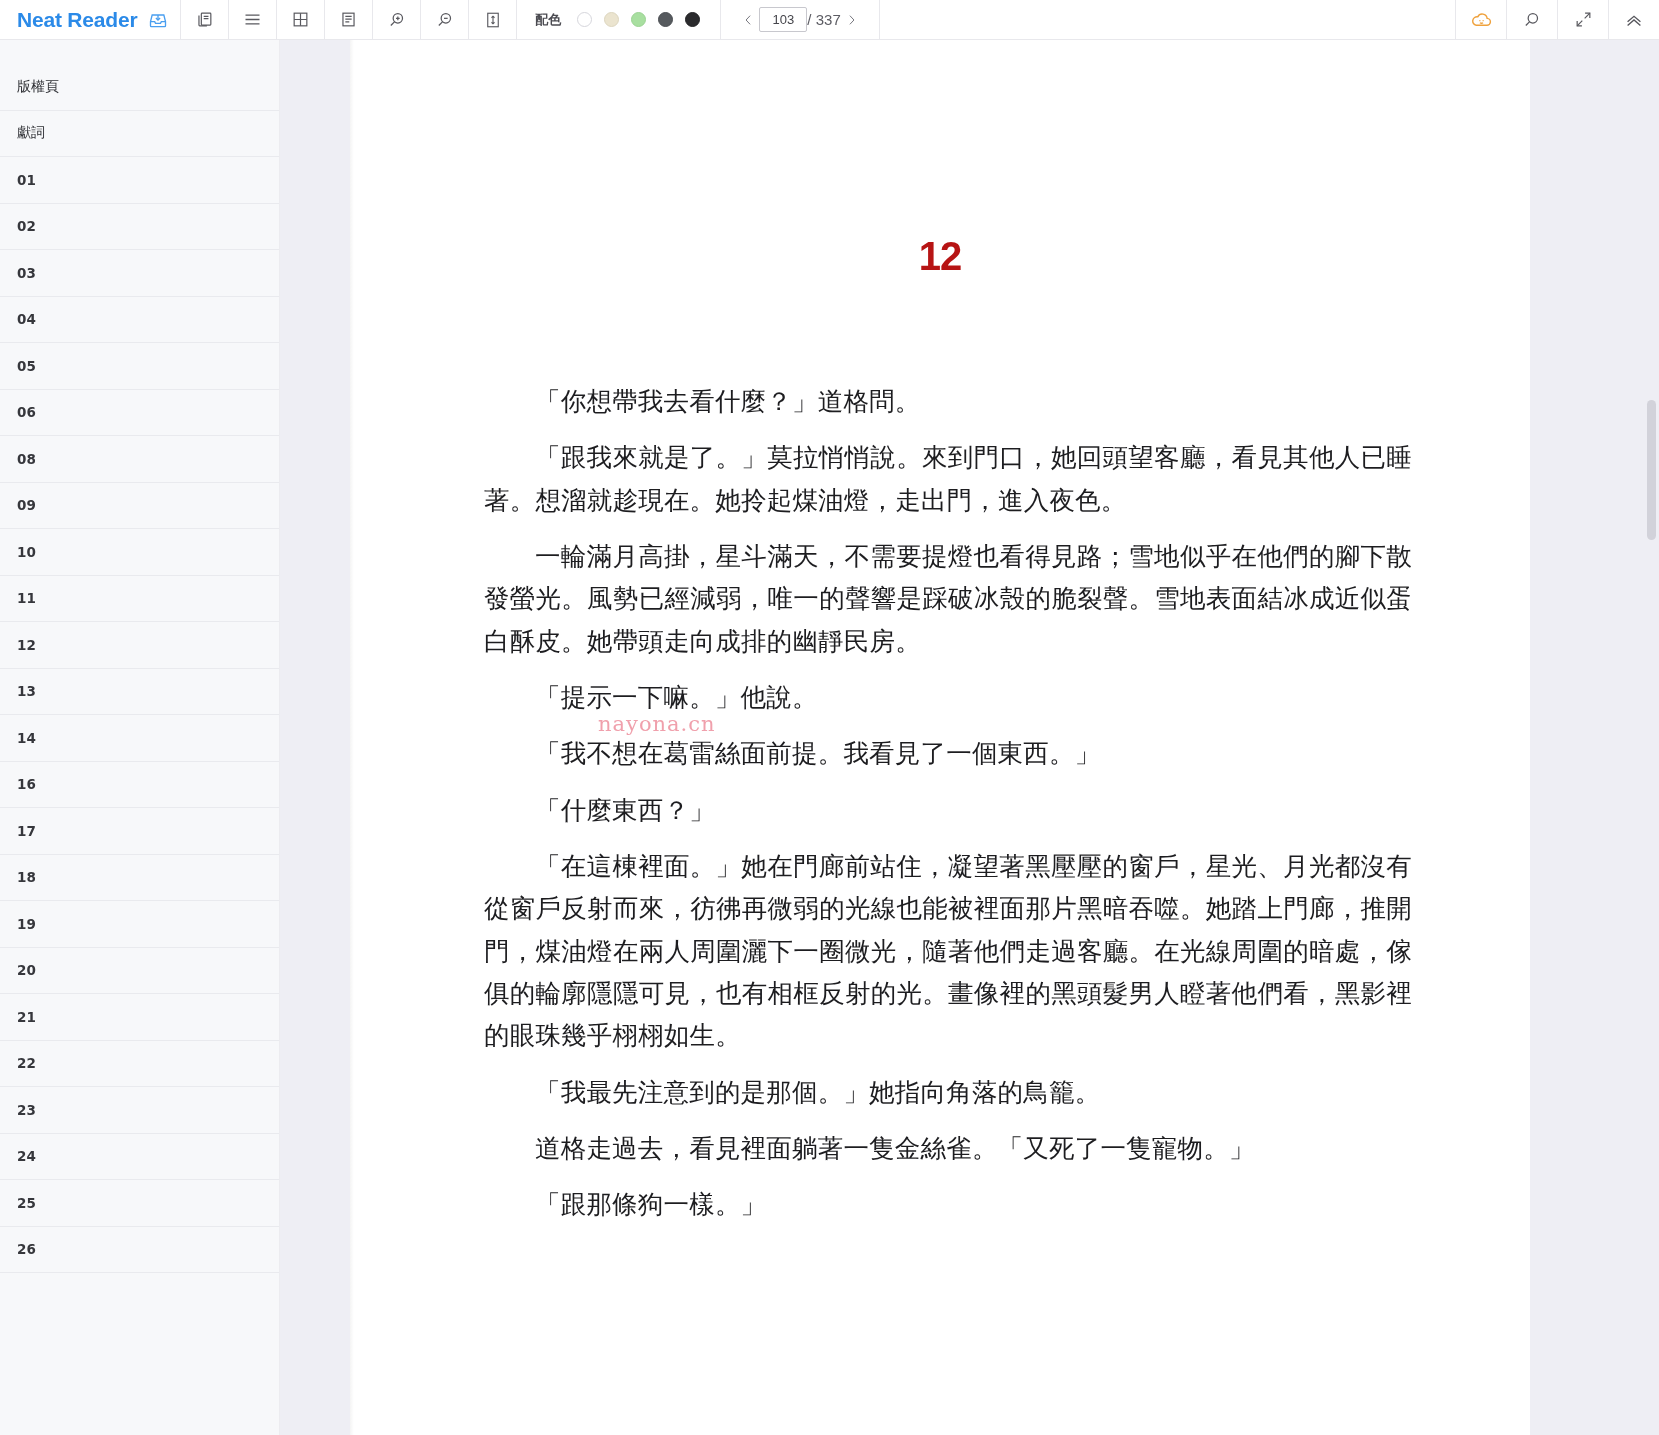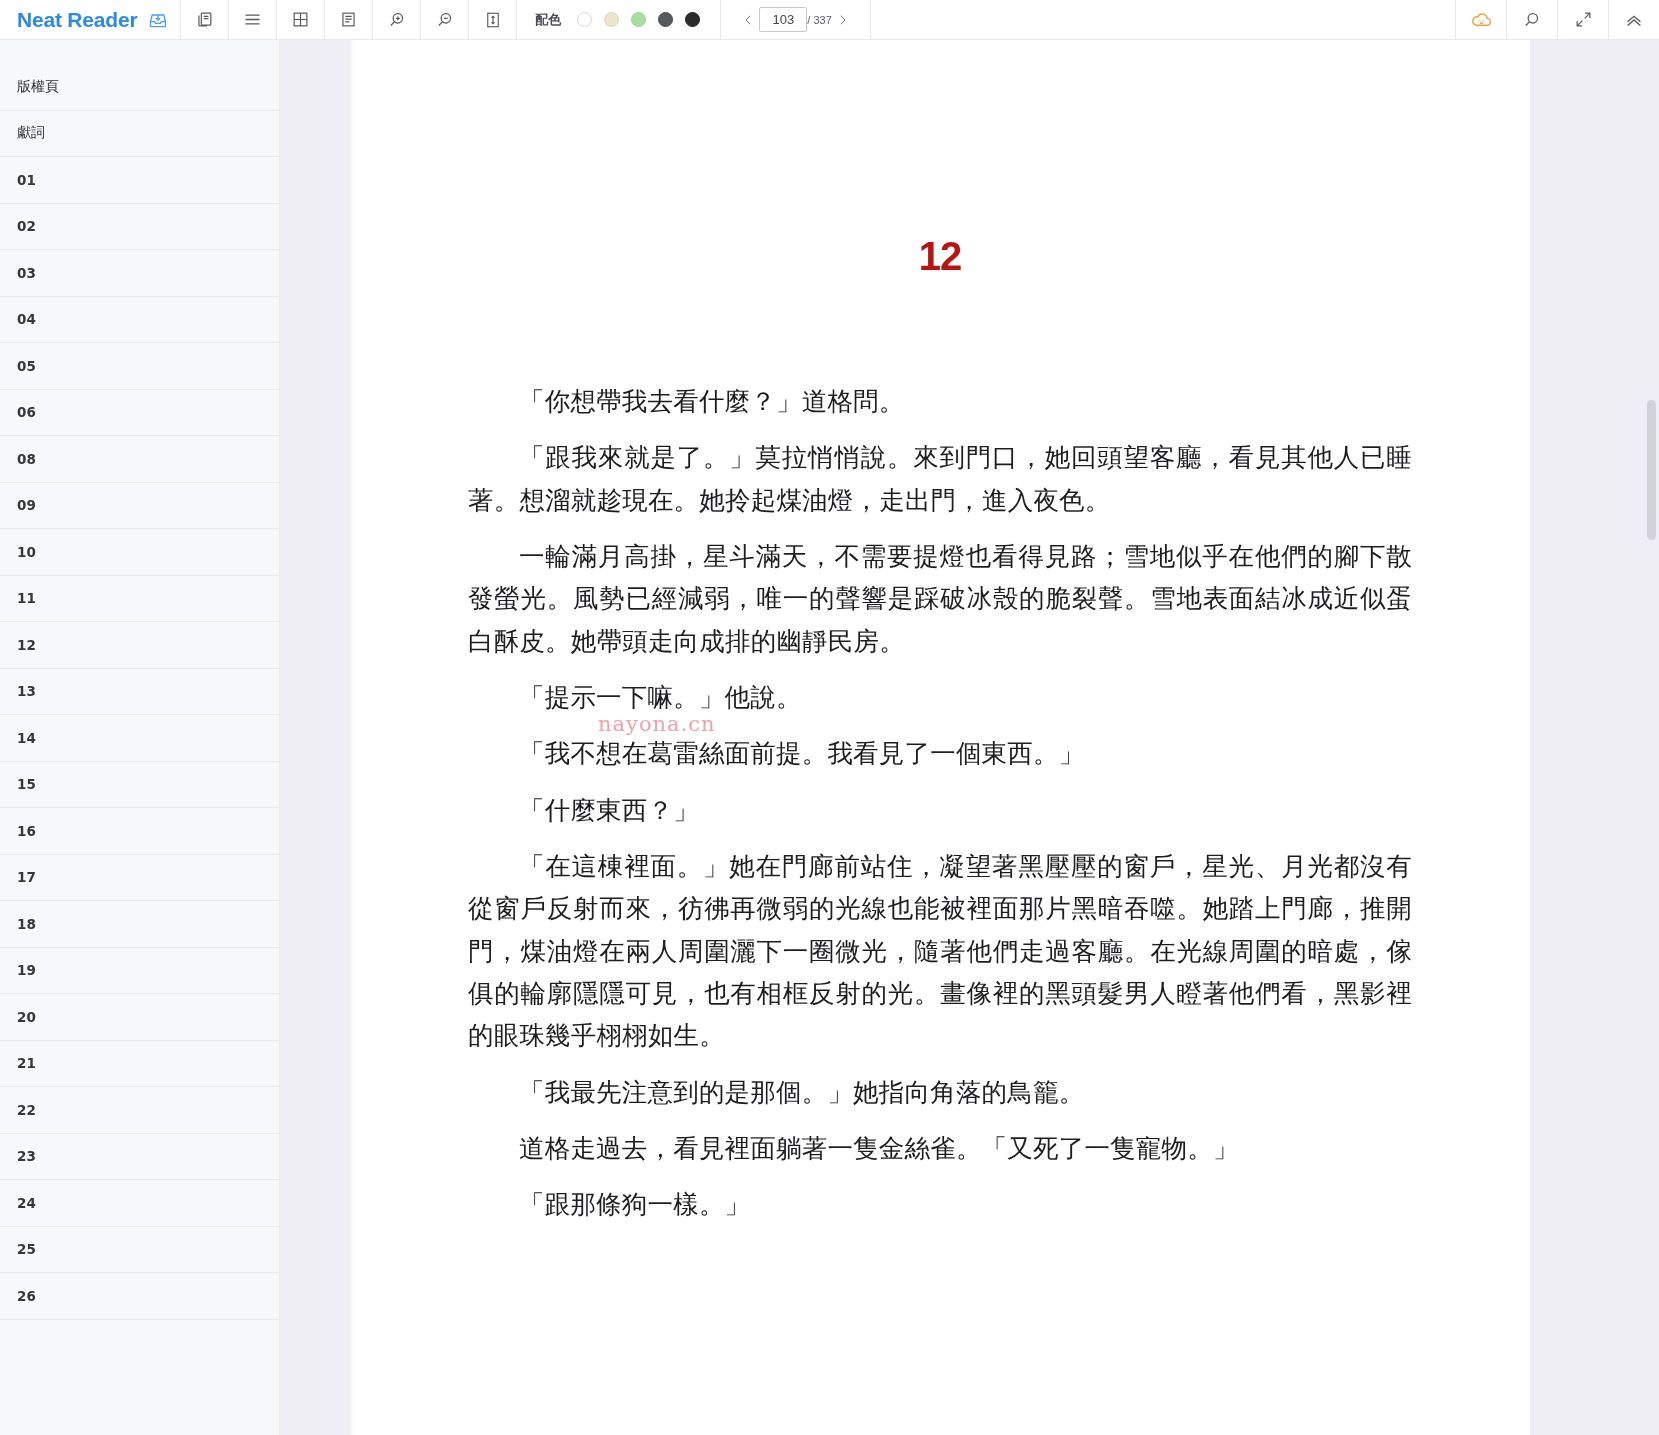--- a/index.html
+++ b/index.html
@@ -116,21 +116,21 @@
     border: 1px solid #c8c8ce;
     border-radius: 2px;
     text-align: center;
     font-size: 13px;
     color: #45454b;
     background: #fff;
     font-family: "Liberation Sans", sans-serif;
     outline: none;
   }
   .pg-total {
-    font-size: 11px;
+    font-size: 15px;
     color: #5c5c63;
     white-space: nowrap;
     font-family: "Liberation Sans", sans-serif;
   }
 
   .tb-spacer { flex: 1 1 auto; }
 
   .tb-right {
     display: flex;
     align-items: center;
@@ -224,21 +224,21 @@
     margin-top: 104px;
     position: relative;
   }
   .prose p {
     font-family: "DejaVu Serif", "Liberation Serif", serif;
     font-size: 25.5px;
     line-height: 1.66;
     color: #1d1d20;
     text-align: justify;
     text-indent: 2em;
-    margin: 0 0 14px 0;
+    margin: 0 0 14px 16px;
     letter-spacing: 0.2px;
   }
 
   .watermark {
     position: absolute;
     left: 248px;
     top: 672px;
     font-family: "DejaVu Serif", "Liberation Serif", serif;
     font-size: 21px;
     color: #f0a0ac;
@@ -463,23 +463,20 @@
           <span>11</span>
         </div>
         <div class="toc-item num active">
           <span>12</span>
         </div>
         <div class="toc-item num">
           <span>13</span>
         </div>
         <div class="toc-item num">
           <span>14</span>
-        </div>
-        <div class="toc-item num">
-          <span>15</span>
         </div>
         <div class="toc-item num">
           <span>16</span>
         </div>
         <div class="toc-item num">
           <span>17</span>
         </div>
         <div class="toc-item num">
           <span>18</span>
         </div>

